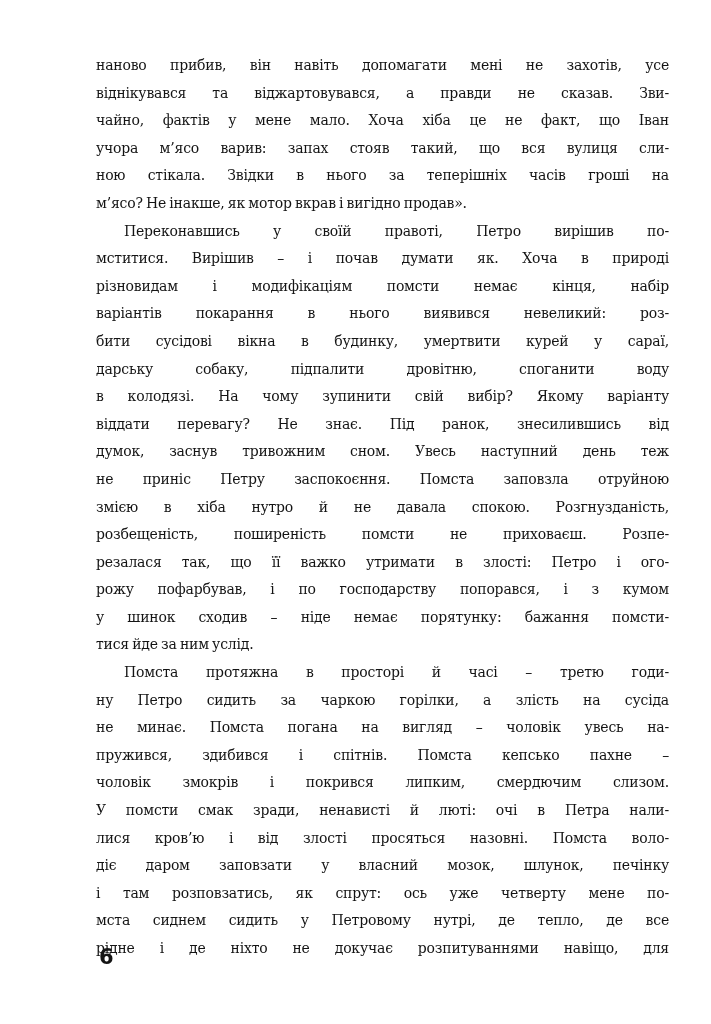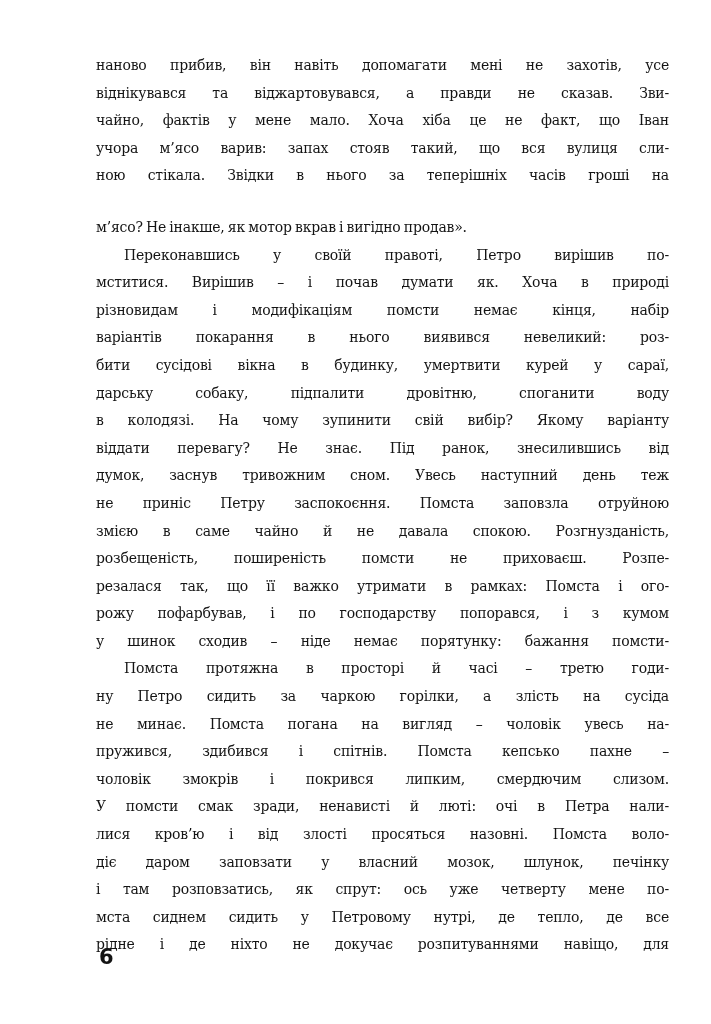--- a/index.html
+++ b/index.html
@@ -27,21 +27,20 @@
       line-height: 27.6px;
       font-size: 14px;
       white-space: nowrap;
       text-align: justify;
       text-align-last: justify;
       letter-spacing: -0.2px;
       word-spacing: -1px;
     }
     .line.last {
       text-align-last: left;
-      margin-top: 24px;
     }
     .line.indent {
       padding-left: 28px;
     }
     .page-number {
       position: absolute;
       left: 99px;
       top: 945px;
       font-family: "DejaVu Sans", "Liberation Sans", sans-serif;
       font-weight: bold;
@@ -65,25 +64,26 @@
     <span class="line indent">Переконавшись у своїй правоті, Петро вирішив по-</span>
     <span class="line">мститися. Вирішив – і почав думати як. Хоча в природі</span>
     <span class="line">різновидам і модифікаціям помсти немає кінця, набір</span>
     <span class="line">варіантів покарання в нього виявився невеликий: роз-</span>
     <span class="line">бити сусідові вікна в будинку, умертвити курей у сараї,</span>
     <span class="line">дарську собаку, підпалити дровітню, споганити воду</span>
     <span class="line">в колодязі. На чому зупинити свій вибір? Якому варіанту</span>
     <span class="line">віддати перевагу? Не знає. Під ранок, знесилившись від</span>
     <span class="line">думок, заснув тривожним сном. Увесь наступний день теж</span>
     <span class="line">не приніс Петру заспокоєння. Помста заповзла отруйною</span>
-    <span class="line">змією в саме чайно й не давала спокою. Розгнузданість,</span>
+    <span class="line">змією в хіба нутро й не давала спокою. Розгнузданість,</span>
     <span class="line">розбещеність, поширеність помсти не приховаєш. Розпе-</span>
-    <span class="line">резалася так, що її важко утримати в рамках: Помста і ого-</span>
+    <span class="line">резалася так, що її важко утримати в злості: Петро і ого-</span>
     <span class="line">рожу пофарбував, і по господарству попорався, і з кумом</span>
     <span class="line">у шинок сходив – ніде немає порятунку: бажання помсти-</span>
+    <span class="line last">тися йде за ним услід.</span>
   </div>
   <div>
     <span class="line indent">Помста протяжна в просторі й часі – третю годи-</span>
     <span class="line">ну Петро сидить за чаркою горілки, а злість на сусіда</span>
     <span class="line">не минає. Помста погана на вигляд – чоловік увесь на-</span>
     <span class="line">пружився, здибився і спітнів. Помста кепсько пахне –</span>
     <span class="line">чоловік змокрів і покрився липким, смердючим слизом.</span>
     <span class="line">У помсти смак зради, ненависті й люті: очі в Петра нали-</span>
     <span class="line">лися кров’ю і від злості просяться назовні. Помста воло-</span>
     <span class="line">діє даром заповзати у власний мозок, шлунок, печінку</span>

